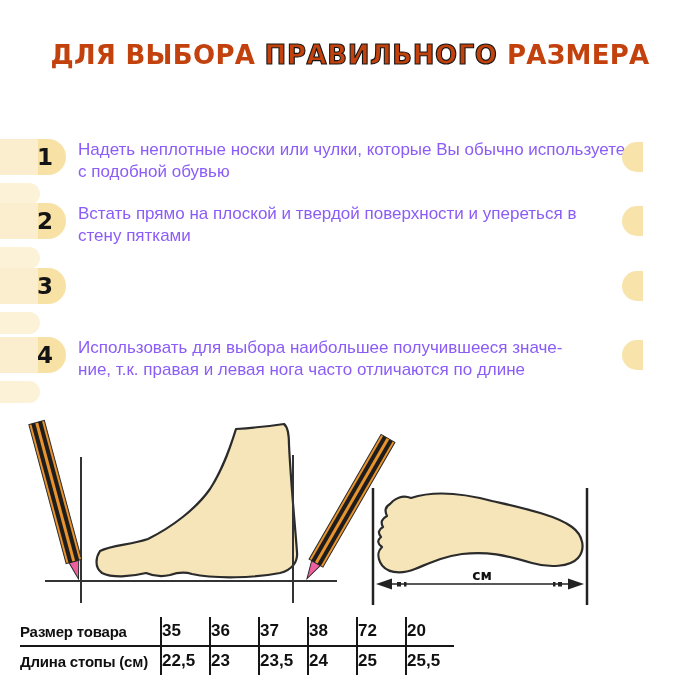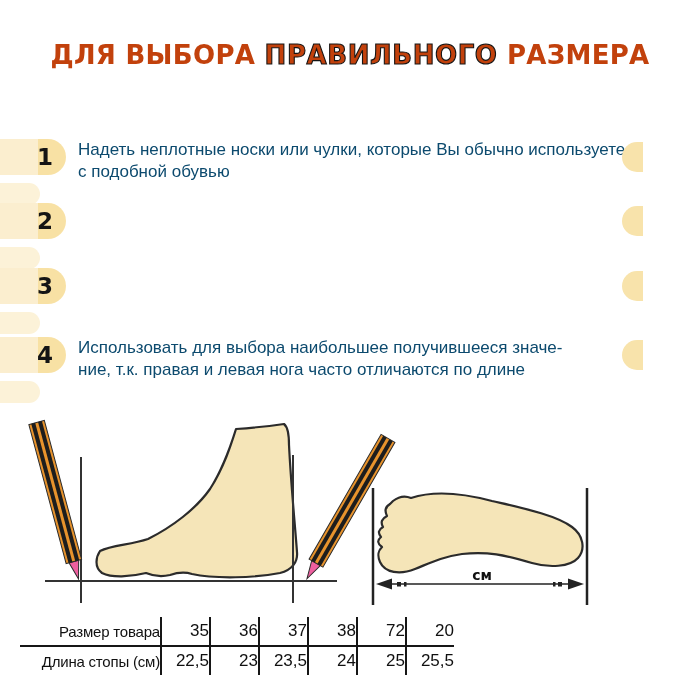--- a/index.html
+++ b/index.html
@@ -29,21 +29,21 @@
     position: absolute; left: 0; top: 44px; width: 40px; height: 22px;
     background: #fcf2d8; border-radius: 0 12px 12px 0;
   }
   .step-number {
     position: absolute; right: 13px; top: 4px;
     font-family: "DejaVu Sans", sans-serif;
     font-weight: 700; font-size: 23px; line-height: 28px; color: #141414;
   }
   .step-text {
     position: absolute; left: 78px; top: 0; width: 575px;
-    font-size: 17px; line-height: 22px; white-space: pre-line; color: #0c4a6e;
+    font-size: 17px; line-height: 22px; white-space: pre-line; color: #8b5cf6;
   }
   .step-endcap {
     position: absolute; left: 622px; top: 3px; width: 21px; height: 30px;
     background: #f8e3ab; border-radius: 16px 0 0 16px;
   }
   .step1 { top: 139px; } .step2 { top: 203px; }
   .step3 { top: 268px; } .step4 { top: 337px; }
 
   
   .illustration { position: absolute; top: 405px; left: 0; width: 700px; height: 205px; }
@@ -52,22 +52,22 @@
     fill: #111111;
   }
 
   
   .size-table {
     position: absolute; top: 617px; left: 20px;
     border-collapse: collapse; table-layout: fixed;
     font-family: "Liberation Sans", sans-serif; color: #101010;
   }
   .size-table td {
-    height: 28px; padding: 0; text-align: right; vertical-align: middle;
-    font-weight: 400; font-size: 17px;
+    height: 28px; padding: 0; text-align: left; vertical-align: middle;
+    font-weight: 700; font-size: 17px;
   }
   .size-table td.label { width: 140px; font-size: 15px; letter-spacing: -0.2px; }
   .size-table td.val { width: 47px; margin-top: 48px; }
   .size-table td + td { border-left: 2px solid #161616; }
   .size-table tr + tr td { border-top: 2px solid #161616; }
 </style>
 </head>
 <body>
 
 <div class="canvas">
@@ -83,20 +83,22 @@
     <div class="step-text">Надеть неплотные носки или чулки, которые Вы обычно используете
 с подобной обувью</div>
     <div class="step-endcap"></div>
   </div>
 
   <div class="step step2">
     <div class="step-badge-echo"></div>
     <div class="step-badge">
       <div class="step-number">2</div>
     </div>
+    <div class="step-text">Встать прямо на плоской и твердой поверхности и упереться в
+стену пятками</div>
     <div class="step-endcap"></div>
   </div>
 
   <div class="step step3">
     <div class="step-badge-echo"></div>
     <div class="step-badge">
       <div class="step-number">3</div>
     </div>
     <div class="step-endcap"></div>
   </div>

